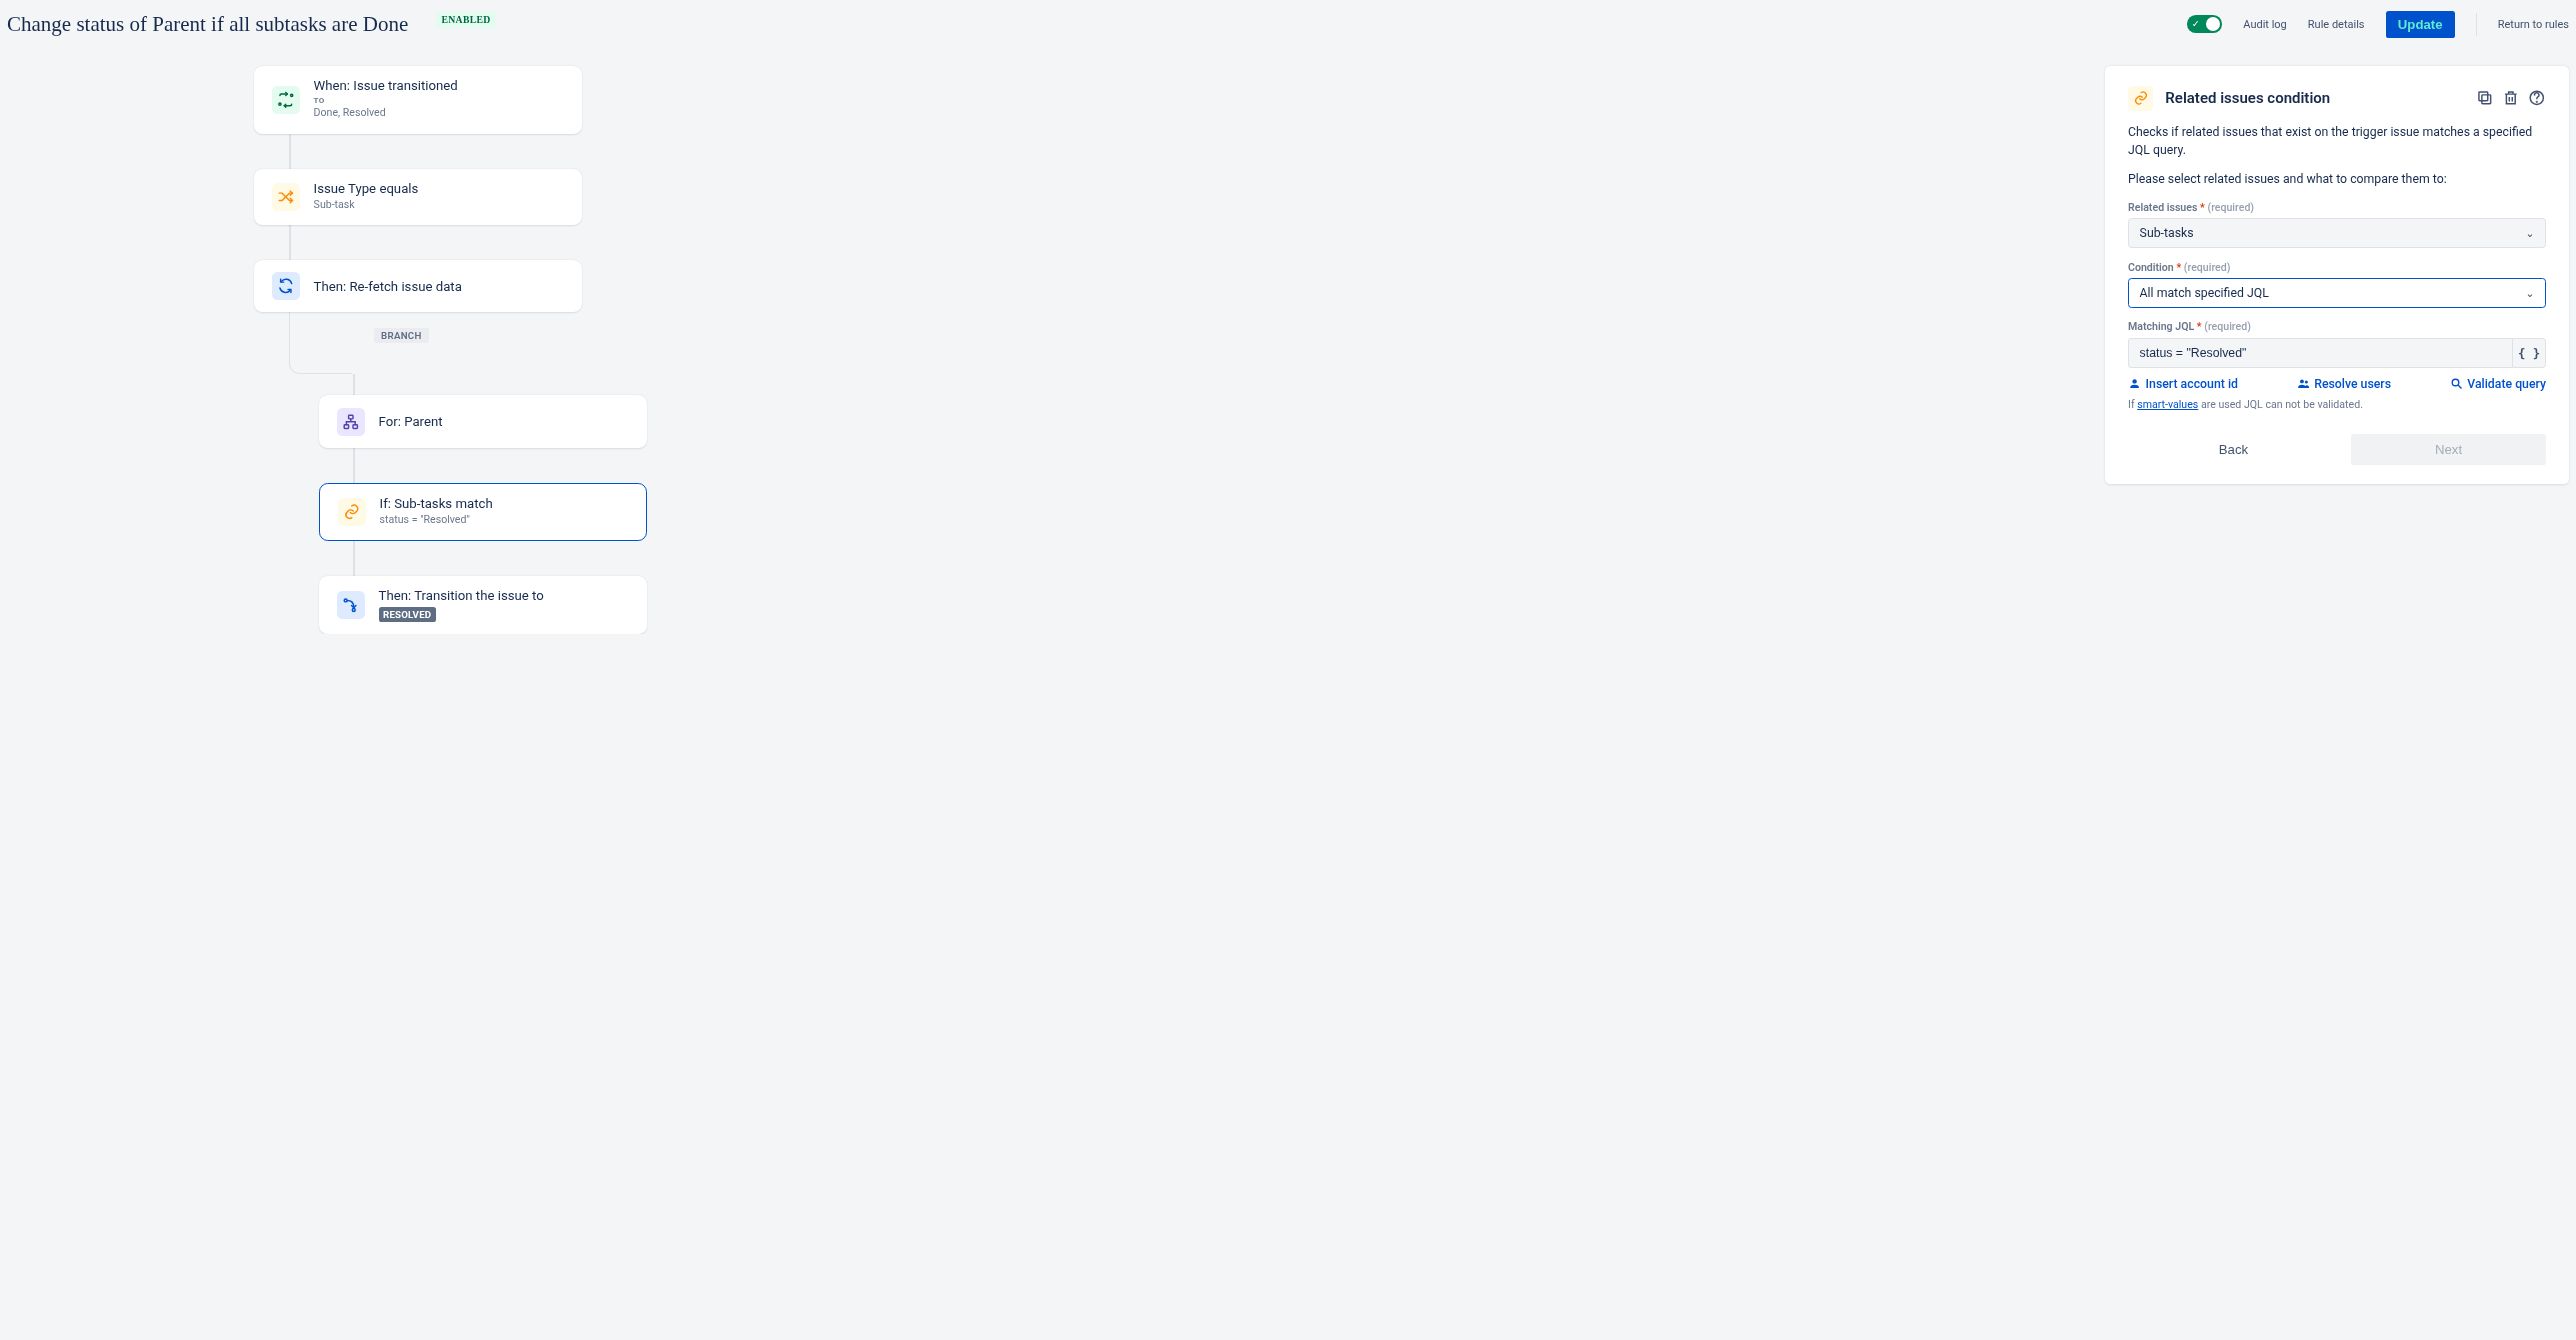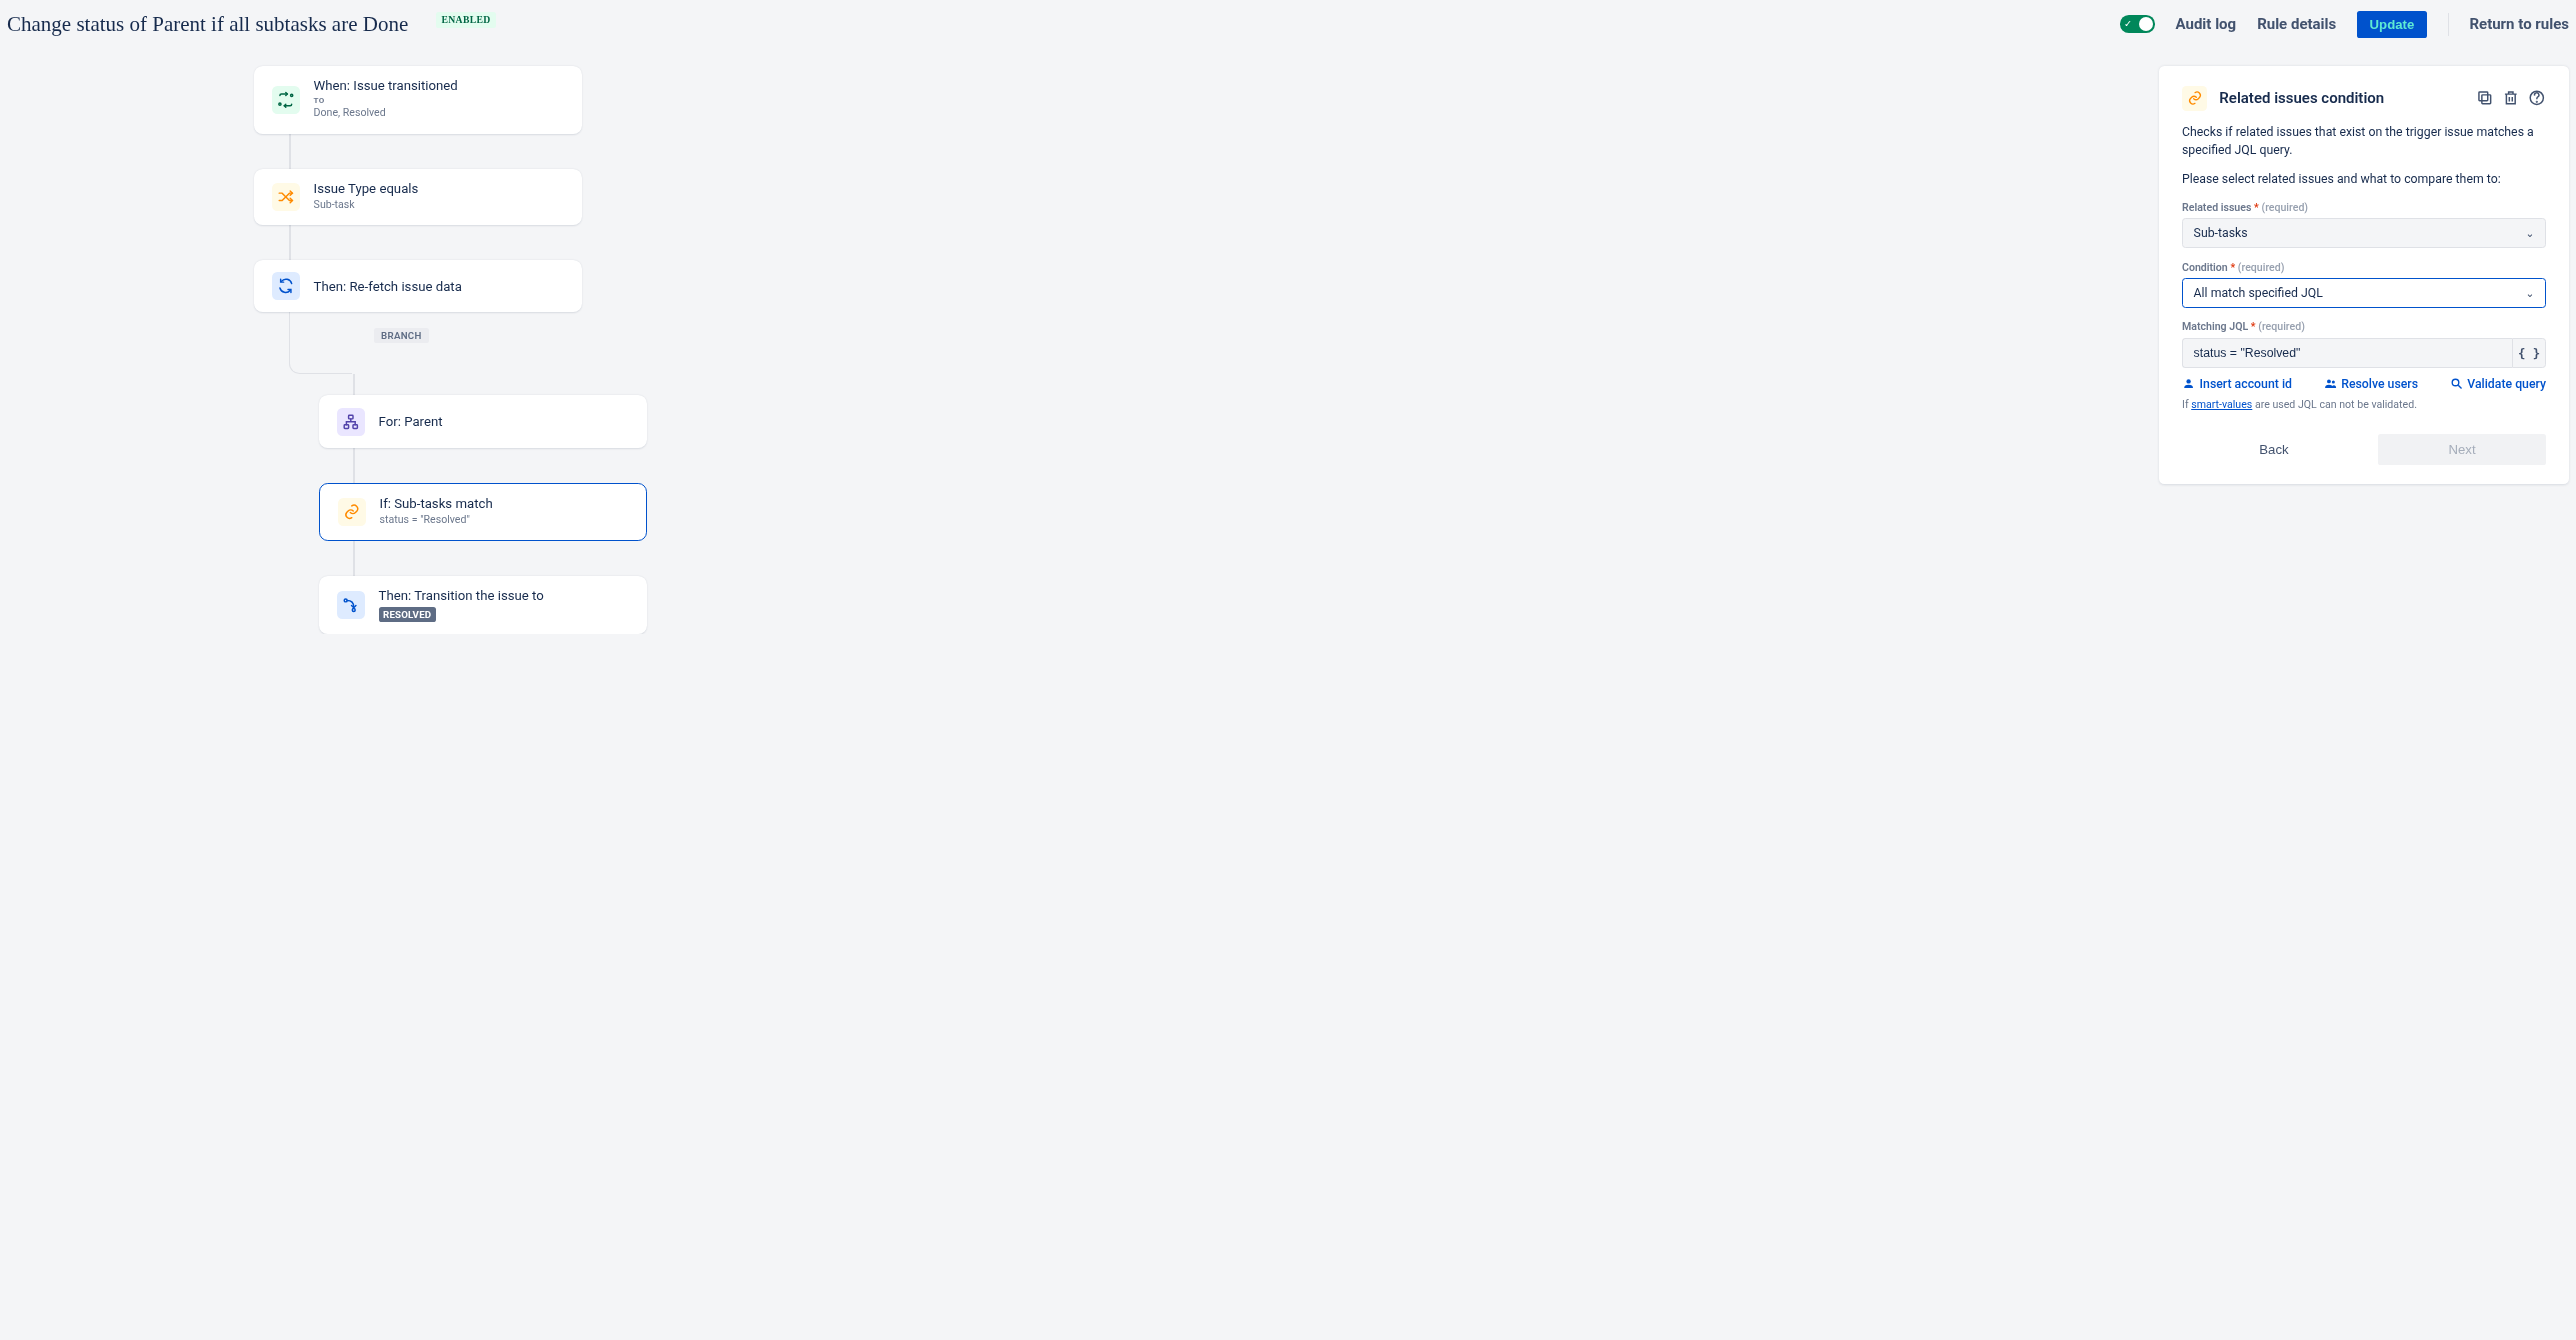--- a/index.html
+++ b/index.html
@@ -31,21 +31,21 @@
     width: 35px; height: 17.6px; background: #00875a; border-radius: 8.8px;
     position: relative; cursor: pointer; flex-shrink: 0;
   }
   .toggle::after {
     content: ""; position: absolute; right: 1.8px; top: 1.8px;
     width: 14px; height: 14px; background: #fff; border-radius: 50%;
   }
   .toggle-check {
     position: absolute; left: 4.4px; top: 2.6px; color: #fff; font-size: 9.7px;
   }
-  .header-link { color: #42526e; font-weight: 700; cursor: pointer; font-size: 15px; }
+  .header-link { color: #42526e; font-weight: 400; cursor: pointer; font-size: 11px; }
   .btn-primary {
     background: #0052cc; color: #5eead4; border: none; padding: 6.2px 12.3px;
     border-radius: 2.6px; font-weight: 700; cursor: pointer; font-size: 13.2px;
   }
   .divider { width: 0.9px; height: 23px; background: #dfe1e6; }
 
   .content { display: flex; padding: 17.6px 7px 0 7px; gap: 17.6px; align-items: flex-start; }
   .flow { flex: 1; position: relative; padding-left: 247px; }
   .flow-col { position: relative; }
   .card {
@@ -81,21 +81,21 @@
     border-left: 1.8px solid #dfe1e6; border-bottom: 1.8px solid #dfe1e6;
     border-bottom-left-radius: 10.6px; z-index: 1;
   }
   .branch-badge {
     position: absolute; top: 16px; left: 85px; background: #ebecf0; color: #5e6c84;
     font-size: 9.7px; font-weight: 600; padding: 1.8px 7px; border-radius: 2.6px; z-index: 3;
     letter-spacing: 0.3px;
   }
 
   .panel {
-    background: #fff; border-radius: 5.3px; width: 410px; padding: 19.4px 23px;
+    background: #fff; border-radius: 5.3px; width: 464px; padding: 19.4px 23px;
     box-shadow: 0 0.9px 2.6px rgba(9,30,66,0.12); flex-shrink: 0;
   }
   .panel-head { display: flex; align-items: center; gap: 12.3px; margin-bottom: 12.3px; }
   .panel-icon {
     width: 25px; height: 25px; border-radius: 4.4px; background: #fffae6; color: #ff8b00;
     display: flex; align-items: center; justify-content: center;
   }
   .panel-title { font-size: 15px; font-weight: 600; flex: 1; }
   .panel-actions { display: flex; gap: 8.8px; font-size: 16px; color: #42526e; }
   .panel-actions span { cursor: pointer; }

